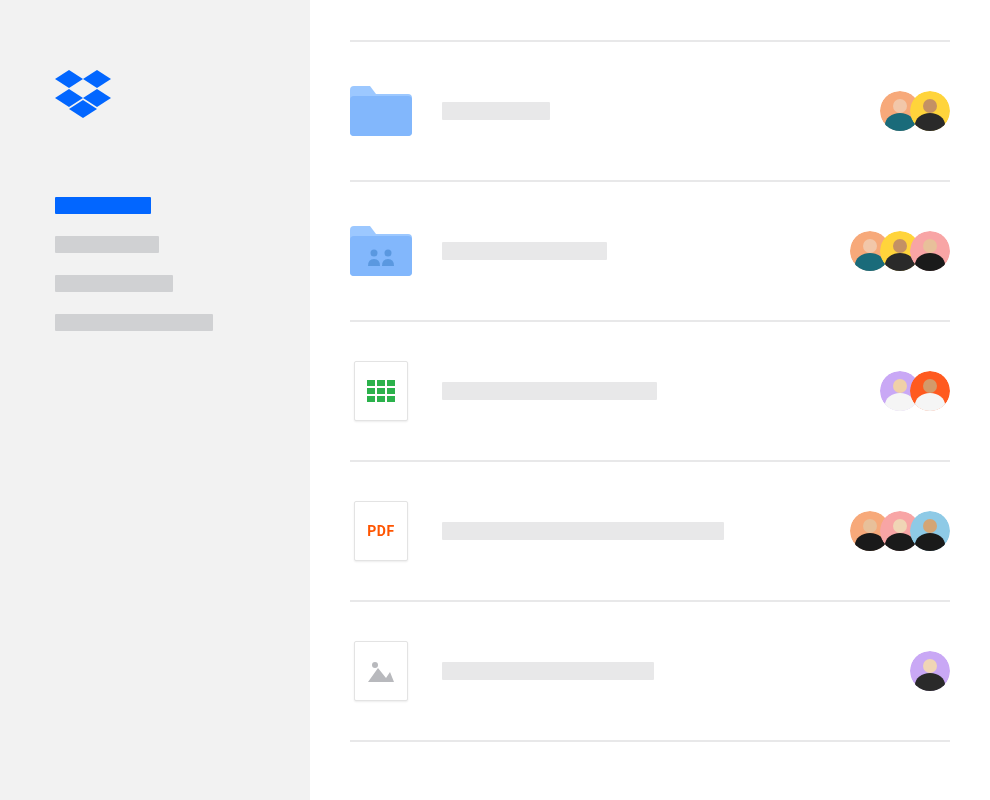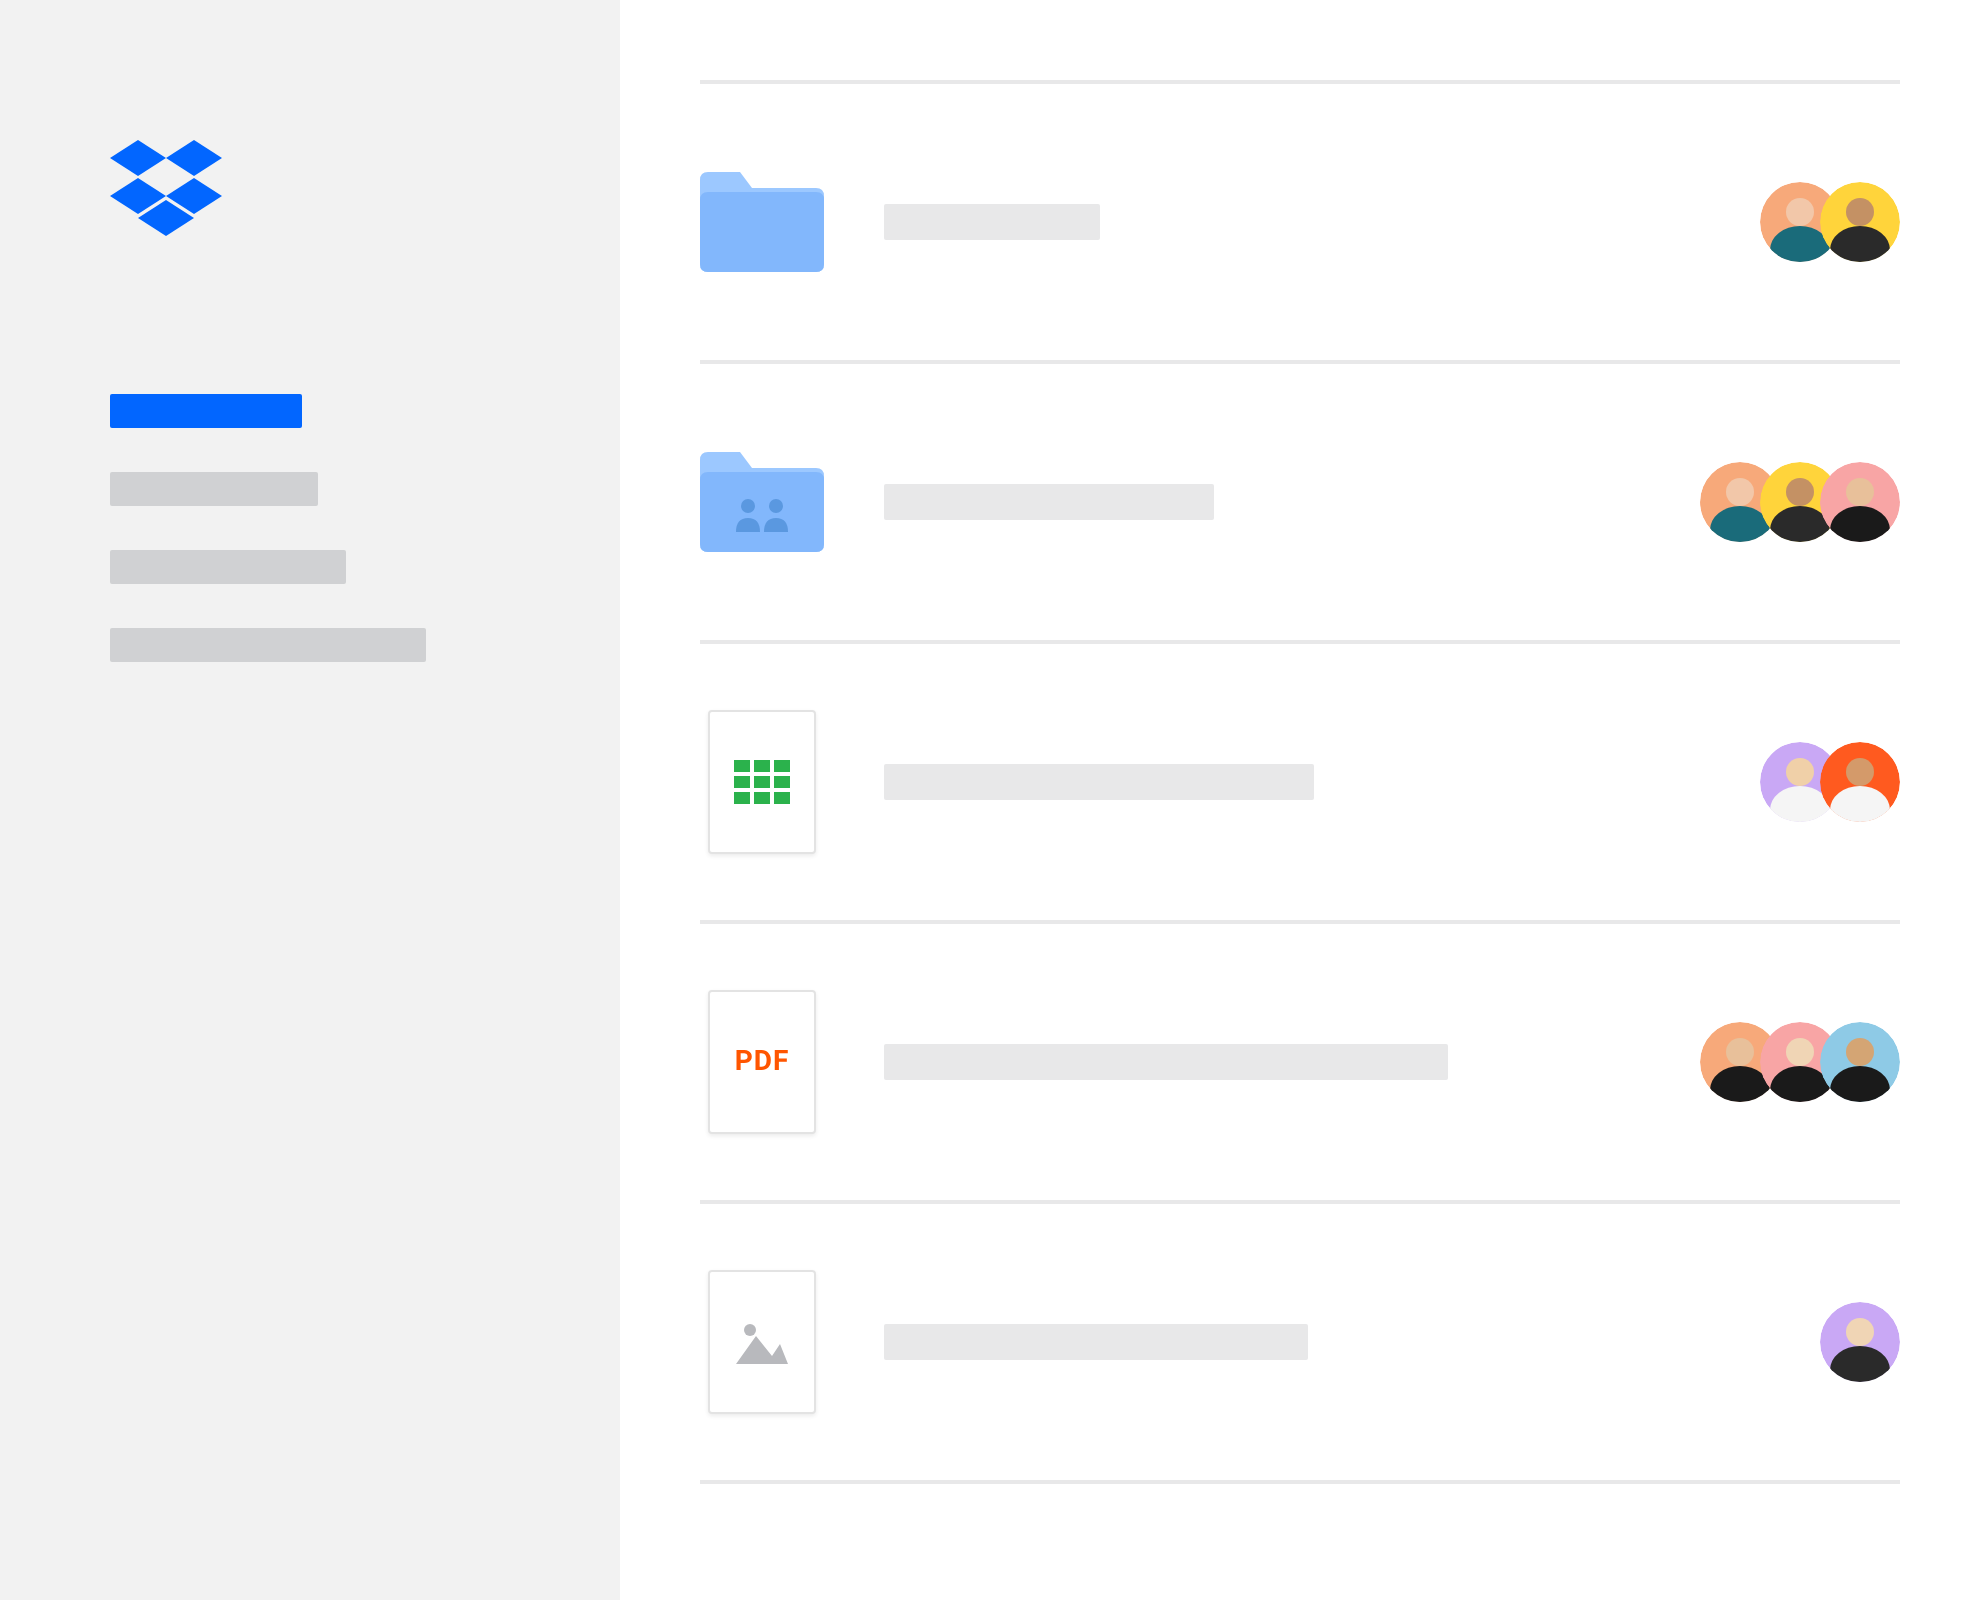--- a/index.html
+++ b/index.html
@@ -52,21 +52,21 @@
 }
 .file-icon-slot {
   width: 62px;
   height: 62px;
   display: flex;
   align-items: center;
   justify-content: center;
 }
 .doc-icon {
   width: 54px;
-  height: 72px;
+  height: 60px;
   background: #ffffff;
   border: 1px solid #e3e3e3;
   border-radius: 2px;
   box-shadow: 0 1px 2px rgba(0,0,0,0.08);
   display: flex;
   align-items: center;
   justify-content: center;
 }
 .pdf-label {
   color: #ff5500;

